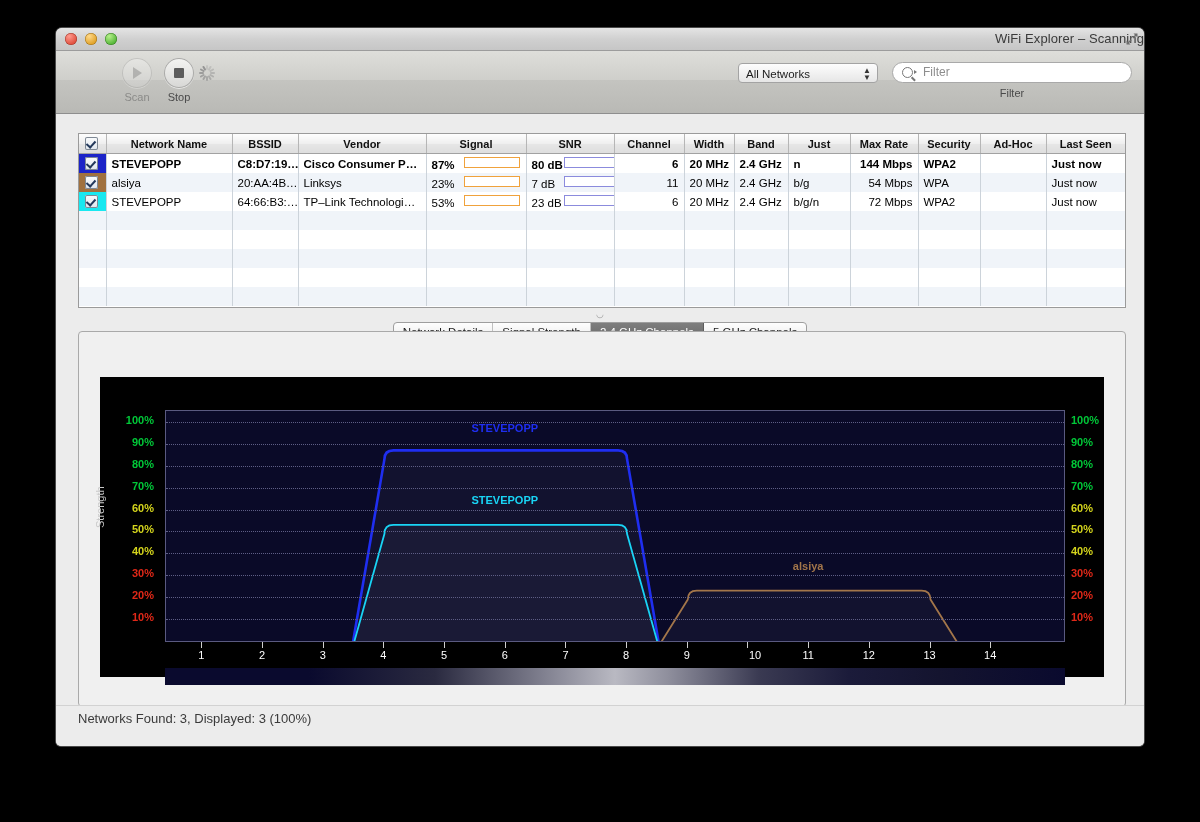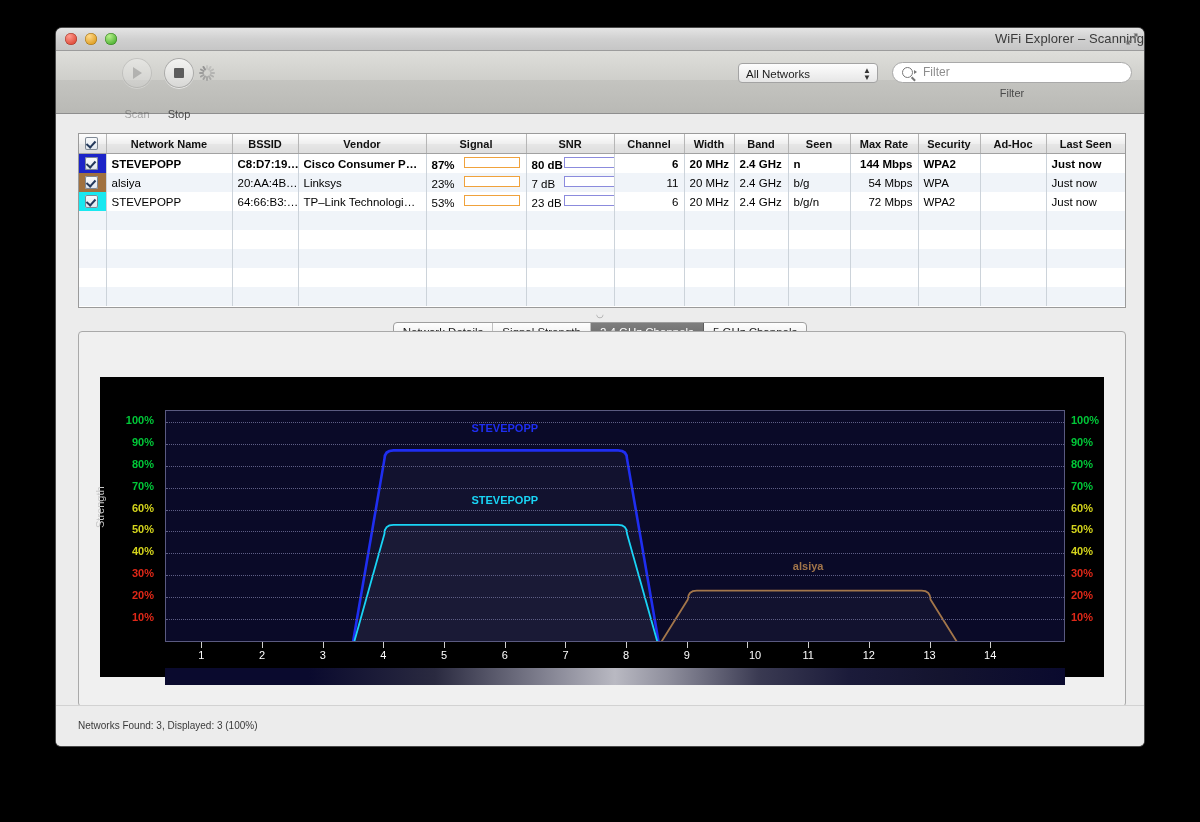--- a/index.html
+++ b/index.html
@@ -35,21 +35,21 @@
     background:linear-gradient(to bottom,#dededa 0%,#cfcfcb 46%,#c4c4c0 47%,#b9b9b5 100%);
     border-bottom:1px solid #8e8e8e;
   }
   .tbtn{position:absolute;top:7px;width:52px;text-align:center;cursor:pointer;}
   .tbtn .circ{
     width:30px;height:30px;border-radius:50%;margin:0 auto;
     background:linear-gradient(to bottom,#f4f4f2,#d7d7d5);
     box-shadow:inset 0 0 0 1px #a9a9a7, 0 1px 0 rgba(255,255,255,.6);
     position:relative;
   }
-  .tbtn .lab{font-size:11px;color:#4a4a4a;margin-top:20px;}
+  .tbtn .lab{font-size:11px;color:#4a4a4a;margin-top:3px;}
   #scan-button{left:55px;opacity:.45;}
   #stop-button{left:97px;}
   #scan-button .circ:after{
     content:"";position:absolute;left:11px;top:9px;width:0;height:0;
     border-left:9px solid #8c8c8c;border-top:6px solid transparent;border-bottom:6px solid transparent;
   }
   #stop-button .circ:after{
     content:"";position:absolute;left:10px;top:10px;width:10px;height:10px;background:#5c5c5c;border-radius:1px;
   }
   #spinner{position:absolute;left:142px;top:13px;width:18px;height:18px;}
@@ -175,21 +175,21 @@
     position:absolute;left:65px;top:291px;width:900px;height:17px;
     background:linear-gradient(to right,#0a0a2e 0%,#0a0a2e 16%,#2a2a40 30%,#8e8e9c 44%,#b9b9c2 50%,#8e8e9c 56%,#3a3a52 66%,#1b1b3a 76%,#14142f 86%,#0a0a2e 100%);
   }
   .netlabel{position:absolute;font-size:11px;font-weight:bold;white-space:nowrap;transform:translateX(-50%);}
 
   
   #status-bar{
     position:absolute;left:0;right:0;bottom:0;height:40px;
     background:#ececec;border-top:1px solid #d2d2d2;
   }
-  #status-text{position:absolute;left:22px;top:14px;font-size:10px;color:#3a3a3a;}
+  #status-text{position:absolute;left:22px;top:5px;font-size:13px;color:#3a3a3a;}
 </style>
 </head>
 <body>
 
 <div id="window">
 
   <div id="titlebar">
     <div class="tlight" id="tl-close"></div>
     <div class="tlight" id="tl-min"></div>
     <div class="tlight" id="tl-max"></div>
@@ -265,21 +265,21 @@
             </span>
           </th>
           <th>Network Name</th>
           <th>BSSID</th>
           <th>Vendor</th>
           <th>Signal</th>
           <th>SNR</th>
           <th>Channel</th>
           <th>Width</th>
           <th>Band</th>
-          <th>Seen</th>
+          <th>Just</th>
           <th>Max Rate</th>
           <th>Security</th>
           <th>Ad-Hoc</th>
           <th>Last Seen</th>
         </tr>
       </thead>
       <tbody id="table-body">
           <tr class="first-row">
             <td class="c-check">
               <span class="swatch" style="background:#1c24c8">

